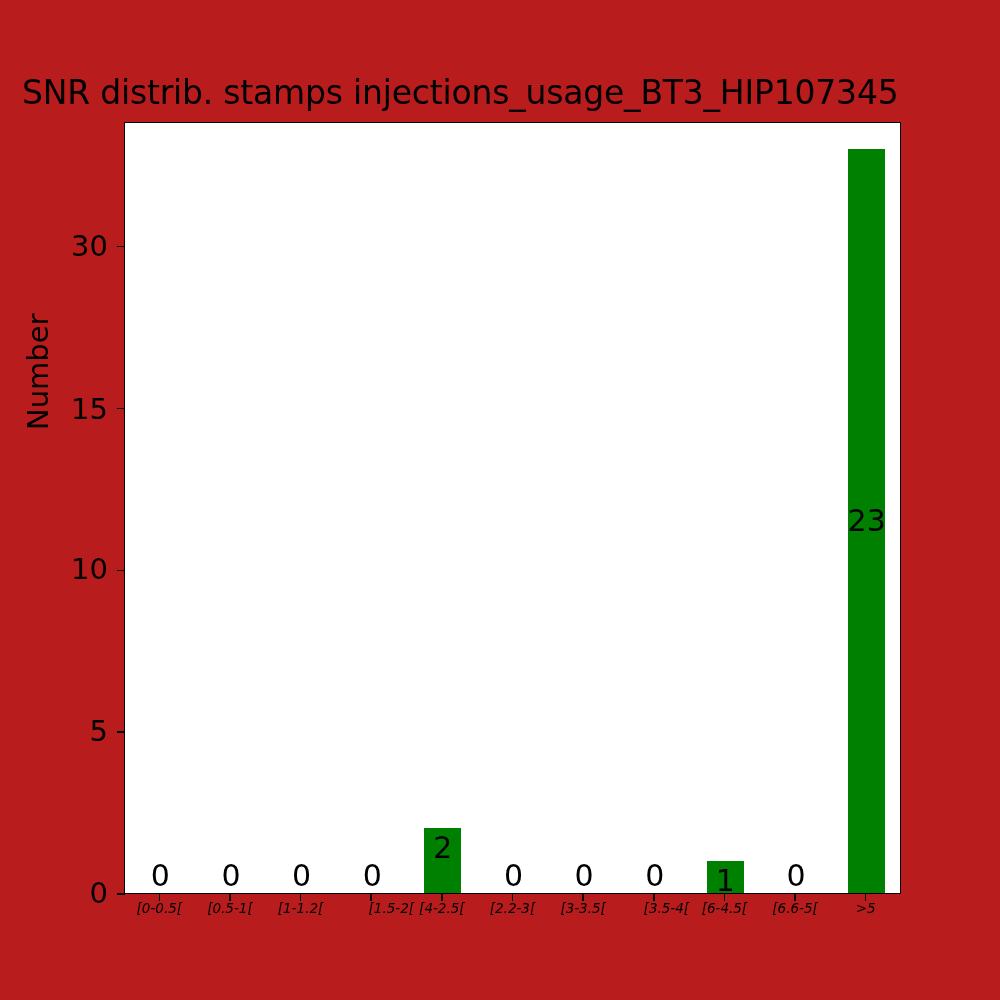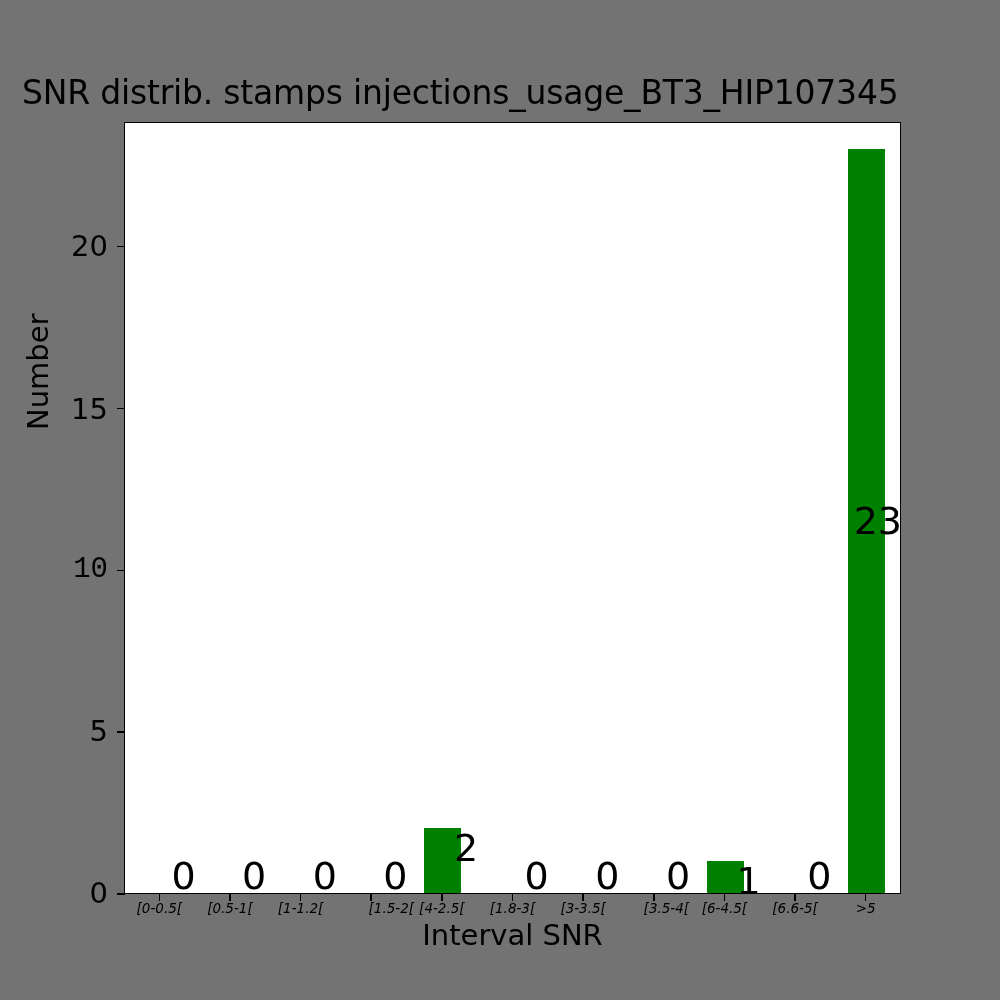--- a/index.html
+++ b/index.html
@@ -11,21 +11,21 @@
     width: 1000px;
     height: 1000px;
     font-family: "DejaVu Sans", sans-serif;
     overflow: hidden;
   }
 
   #figure {
     position: relative;
     width: 1000px;
     height: 1000px;
-    background: #737373;
+    background: #b91c1c;
   }
 
   
   #chart-title {
     position: absolute;
     left: 22px;
     top: 70px;
     width: 1000px;
     height: 46px;
     line-height: 46px;
@@ -56,23 +56,23 @@
   }
 
   .bar {
     position: absolute;
     bottom: 0;
     background: #008000;
   }
 
   .bar-value {
     position: absolute;
-    font-size: 38px;
-    color: #000000;
-    text-align: right;
+    font-size: 30px;
+    color: #000000;
+    text-align: center;
     white-space: nowrap;
     line-height: 30px;
   }
 
   
   #y-axis-label {
     position: absolute;
     left: 21px;
     top: 430px;
     width: 200px;
@@ -137,25 +137,25 @@
 
   <div id="chart-title">SNR distrib. stamps injections_usage_BT3_HIP107345</div>
 
   <div id="y-axis-label">Number</div>
 
   <div id="yticks-layer">
       <div class="ytick-label" style="top: 879px;">0</div>
       <div class="ytick-mark" style="top: 893.2px;"></div>
       <div class="ytick-label" style="top: 717.155px;">5</div>
       <div class="ytick-mark" style="top: 731.355px;"></div>
-      <div class="ytick-label" style="top: 555.31px; font-family: Liberation Mono, monospace;">10</div>
+      <div class="ytick-label" style="top: 555.31px;">10</div>
       <div class="ytick-mark" style="top: 569.51px;"></div>
       <div class="ytick-label" style="top: 395px;">15</div>
       <div class="ytick-mark" style="top: 407.665px;"></div>
-      <div class="ytick-label" style="top: 231.621px;">20</div>
+      <div class="ytick-label" style="top: 231.621px;">30</div>
       <div class="ytick-mark" style="top: 245.821px;"></div>
     </div>
 
   <div id="plot-area">
     <div id="bars-layer">
         <div class="bar-value" style="left: 0px; width: 70.6364px; top: 738px;">0</div>
         <div class="bar-value" style="left: 70.6364px; width: 70.6364px; top: 738px;">0</div>
         <div class="bar-value" style="left: 141.273px; width: 70.6364px; top: 738px;">0</div>
         <div class="bar-value" style="left: 211.909px; width: 70.6364px; top: 738px;">0</div>
         <div class="bar" style="left: 299.498px; width: 36.7309px; height: 64.7379px; background: rgb(0, 128, 0);"></div>
@@ -175,29 +175,28 @@
       <div class="xtick-label" style="left: 124px; width: 70.6364px;">[0-0.5[</div>
       <div class="xtick-mark" style="left: 158.518px;"></div>
       <div class="xtick-label" style="left: 194.636px; width: 70.6364px;">[0.5-1[</div>
       <div class="xtick-mark" style="left: 229.155px;"></div>
       <div class="xtick-label" style="left: 265.273px; width: 70.6364px;">[1-1.2[</div>
       <div class="xtick-mark" style="left: 299.791px;"></div>
       <div class="xtick-label" style="left: 356px; width: 70.6364px;">[1.5-2[</div>
       <div class="xtick-mark" style="left: 370.427px;"></div>
       <div class="xtick-label" style="left: 406.545px; width: 70.6364px;">[4-2.5[</div>
       <div class="xtick-mark" style="left: 441.064px;"></div>
-      <div class="xtick-label" style="left: 477.182px; width: 70.6364px;">[1.8-3[</div>
+      <div class="xtick-label" style="left: 477.182px; width: 70.6364px;">[2.2-3[</div>
       <div class="xtick-mark" style="left: 511.7px;"></div>
       <div class="xtick-label" style="left: 547.818px; width: 70.6364px;">[3-3.5[</div>
       <div class="xtick-mark" style="left: 582.336px;"></div>
       <div class="xtick-label" style="left: 618.455px; width: 70.6364px; text-align: right;">[3.5-4[</div>
       <div class="xtick-mark" style="left: 652.973px;"></div>
       <div class="xtick-label" style="left: 689.091px; width: 70.6364px;">[6-4.5[</div>
       <div class="xtick-mark" style="left: 723.609px;"></div>
       <div class="xtick-label" style="left: 759.727px; width: 70.6364px;">[6.6-5[</div>
       <div class="xtick-mark" style="left: 794.245px;"></div>
       <div class="xtick-label" style="left: 830.364px; width: 70.6364px;">&gt;5</div>
       <div class="xtick-mark" style="left: 864.882px;"></div>
     </div>
 
-  <div id="x-axis-label">Interval SNR</div>
 
 </div>
 
 </body></html>

